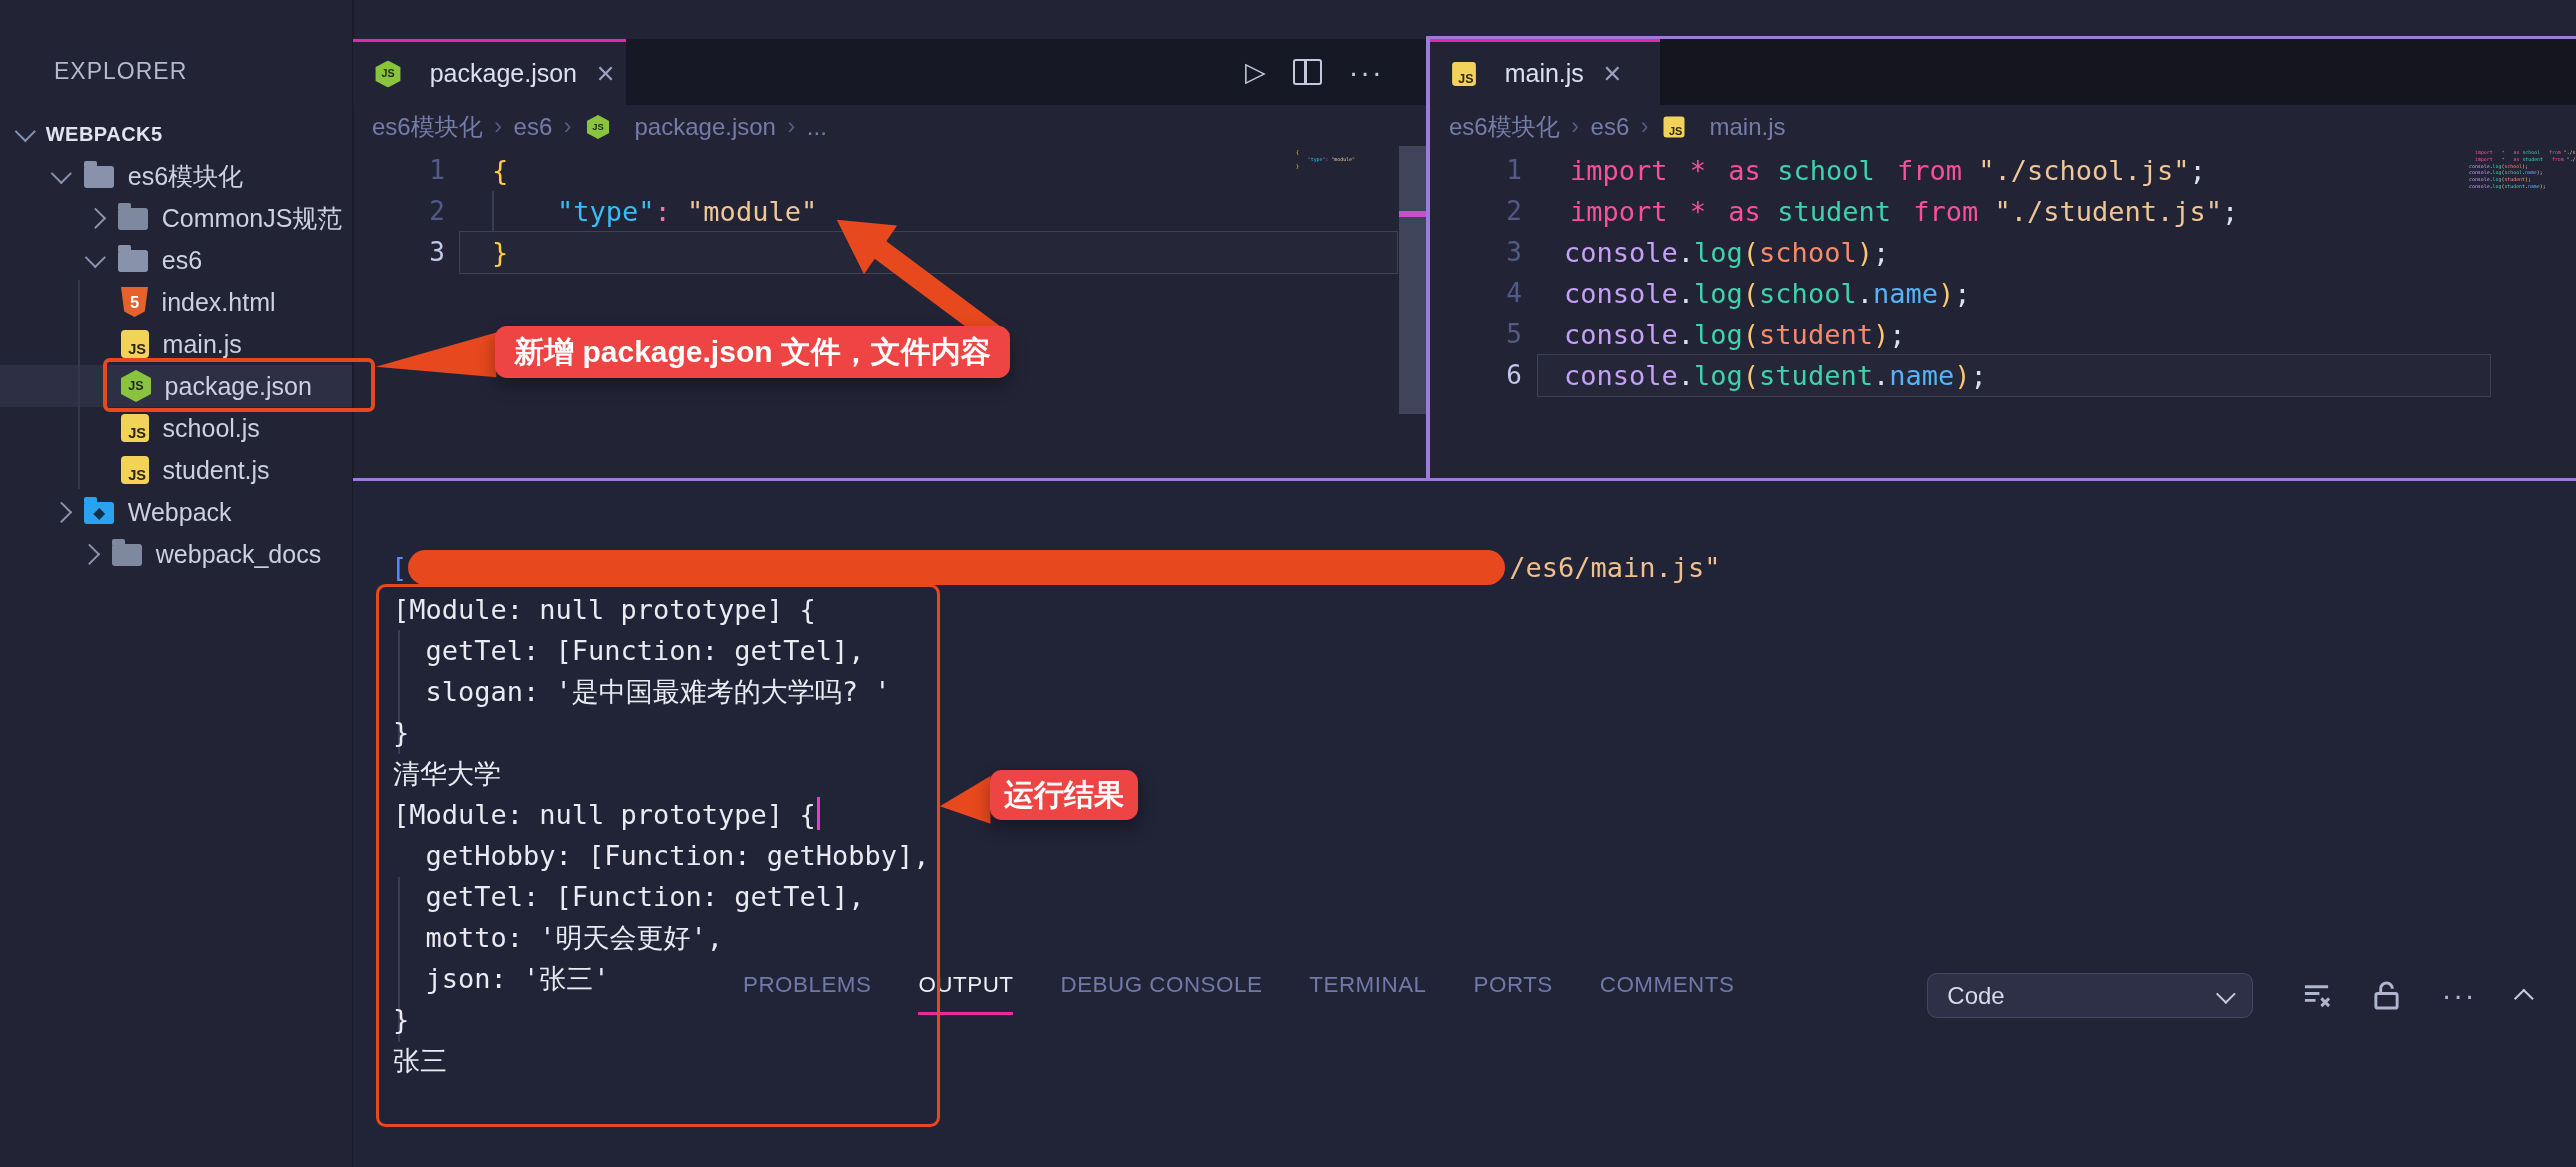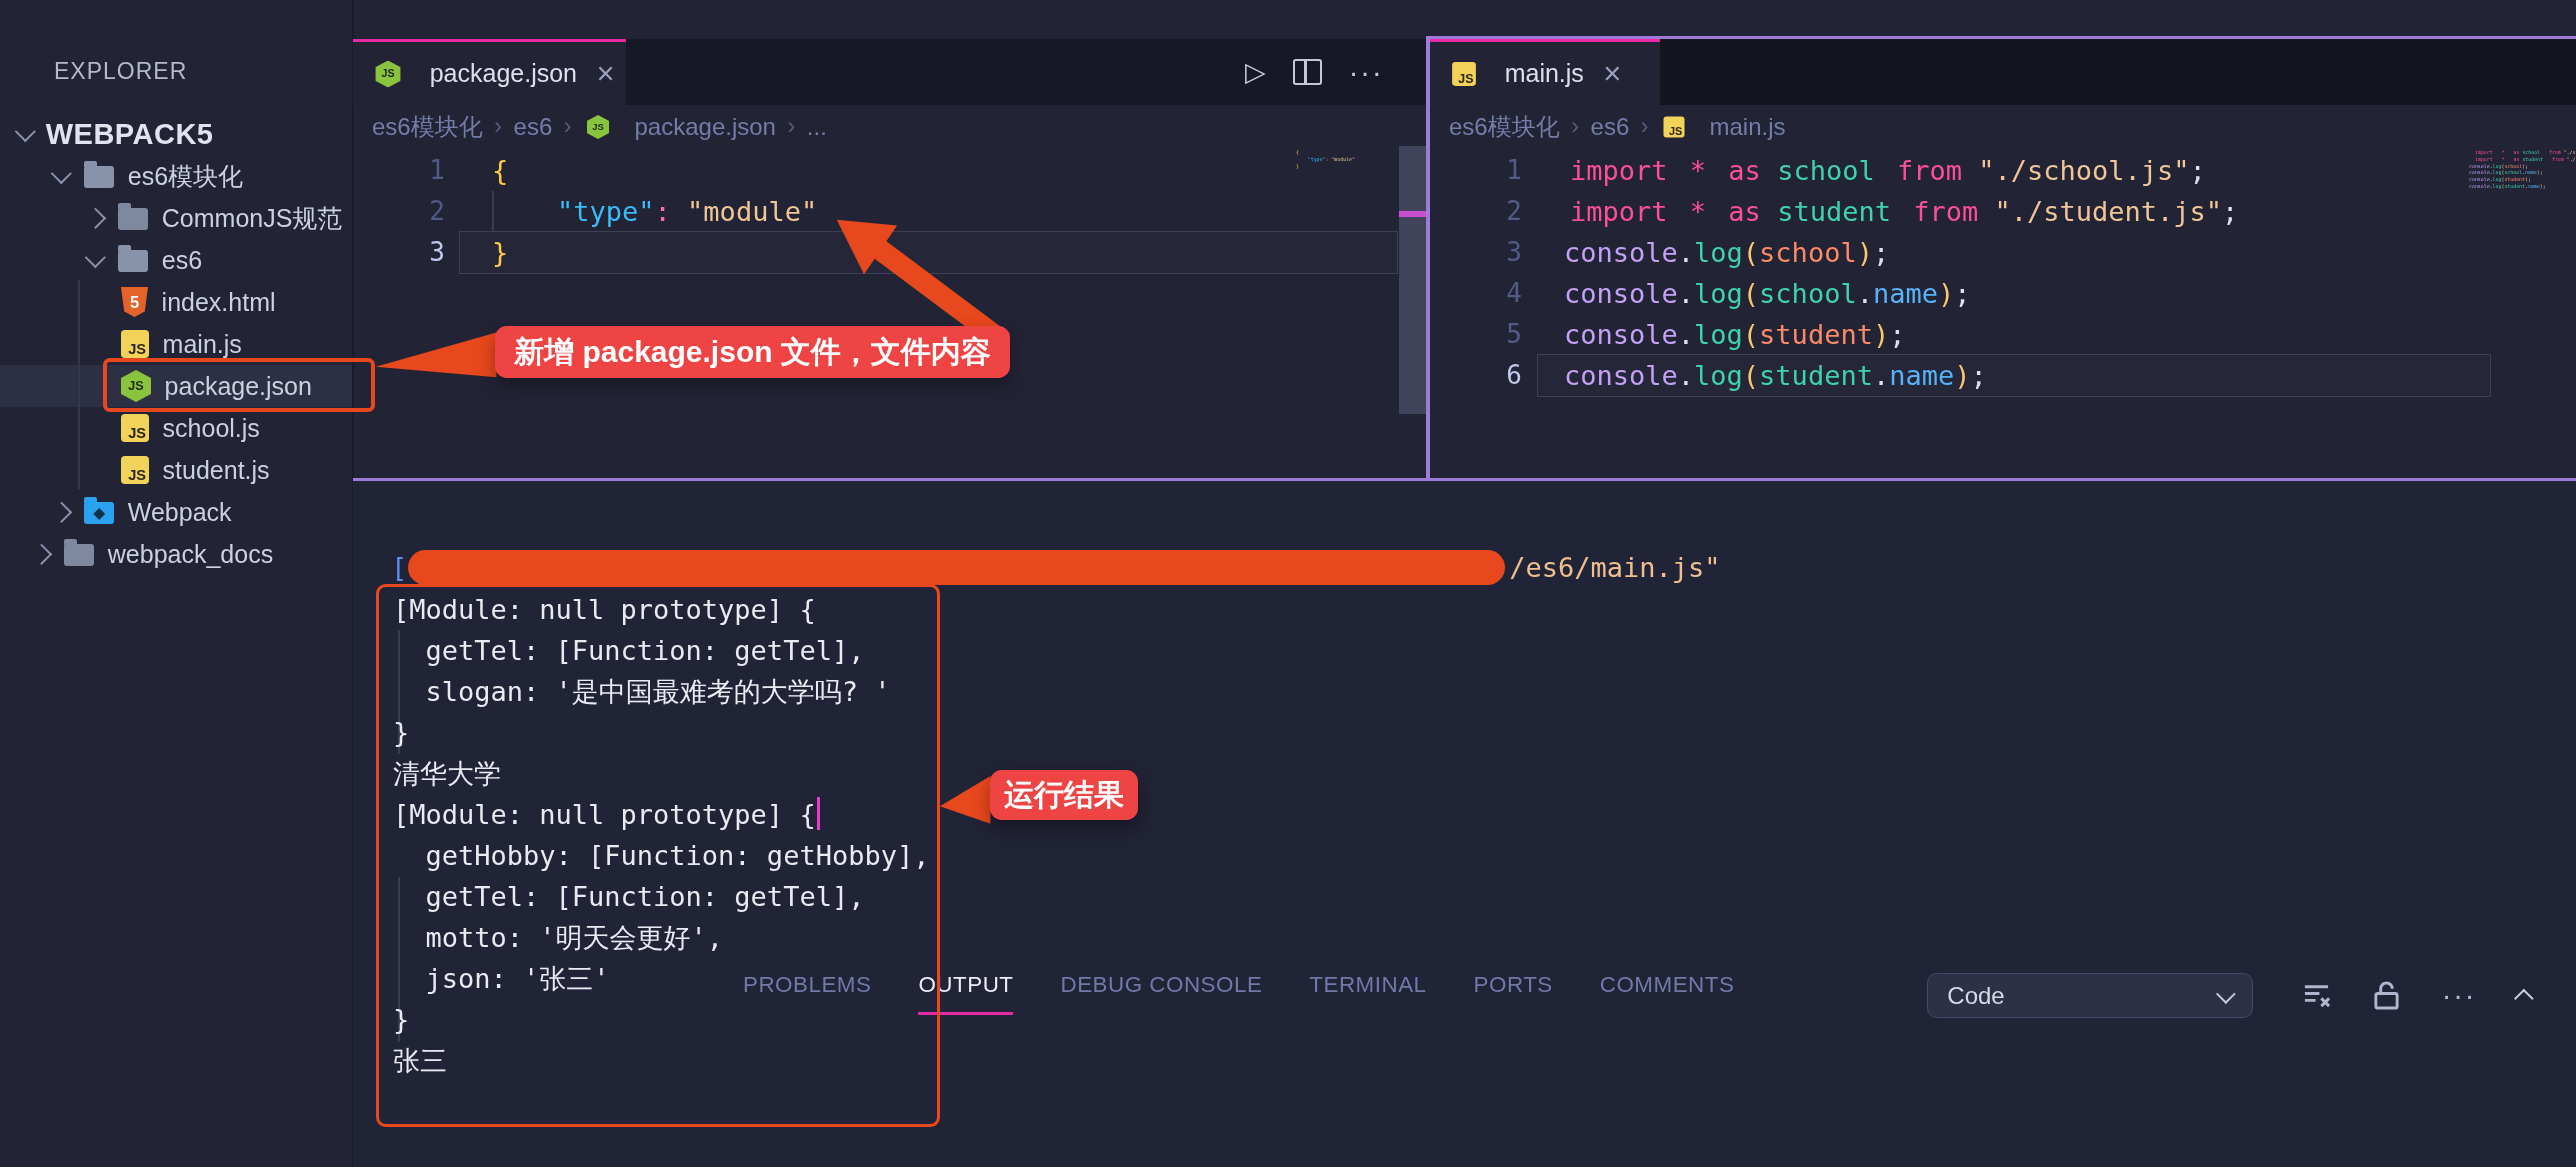--- a/index.html
+++ b/index.html
@@ -10,21 +10,21 @@
 
   
   #sidebar{left:0;top:0;width:353px;height:1167px;background:#222436;}
   #sidebar-divider{left:352px;top:0;width:1.9px;height:1167px;background:#1a1b28;}
   #explorer-header{left:0;top:49px;width:420px;height:45px;display:flex;align-items:center;}
   #explorer-title{margin-left:54px;font-size:23px;letter-spacing:1px;color:#b4b9cc;}
   #explorer-more{position:absolute;right:31px;font-size:29px;color:#9aa0ba;letter-spacing:1.9px;}
   #tree{left:0;top:113px;width:353px;}
   .trow{position:relative;height:42px;display:flex;align-items:center;font-size:25px;color:#ccd1e0;}
   .trow.selected{background:#2d2f45;}
-  .trow.root{font-weight:bold;color:#e1e4ef;font-size:29px;letter-spacing:0.5px;}
+  .trow.root{font-weight:bold;color:#e1e4ef;font-size:20px;letter-spacing:0.5px;}
   .chev{width:12.6px;height:12.6px;border-right:2.9px solid #8a92ad;border-bottom:2.9px solid #8a92ad;
         display:inline-block;flex:none;}
   .chev.down{transform:rotate(45deg);margin-top:-5.8px;}
   .chev.right{transform:rotate(-45deg);}
   .ticon{flex:none;display:flex;align-items:center;justify-content:center;margin-right:13.6px;}
   .tlabel{white-space:nowrap;}
   #indent-guide{left:78px;top:280px;width:1.9px;height:209px;background:#34374e;}
 
   
   .ic-folder{width:30px;height:22.4px;background:#7e89a0;border-radius:2.9px;position:relative;margin-top:1.9px;}
@@ -193,21 +193,21 @@
           </span>
           <span class="tlabel">student.js</span>
         </div>
         <div class="trow" style="padding-left: 54px;">
           <span class="chev right" style="margin-right: 15.6px;"></span>
           <span class="ticon ">
             <span class="ic-folder webpack">◆</span>
           </span>
           <span class="tlabel">Webpack</span>
         </div>
-        <div class="trow" style="padding-left: 34px;">
+        <div class="trow" style="padding-left: 82px;">
           <span class="chev right" style="margin-right: 15.6px;"></span>
           <span class="ticon ">
             <span class="ic-folder"></span>
           </span>
           <span class="tlabel">webpack_docs</span>
         </div>
       </div>
     <div id="indent-guide" class="abs"></div>
   </div>
   <div id="sidebar-divider" class="abs"></div>

